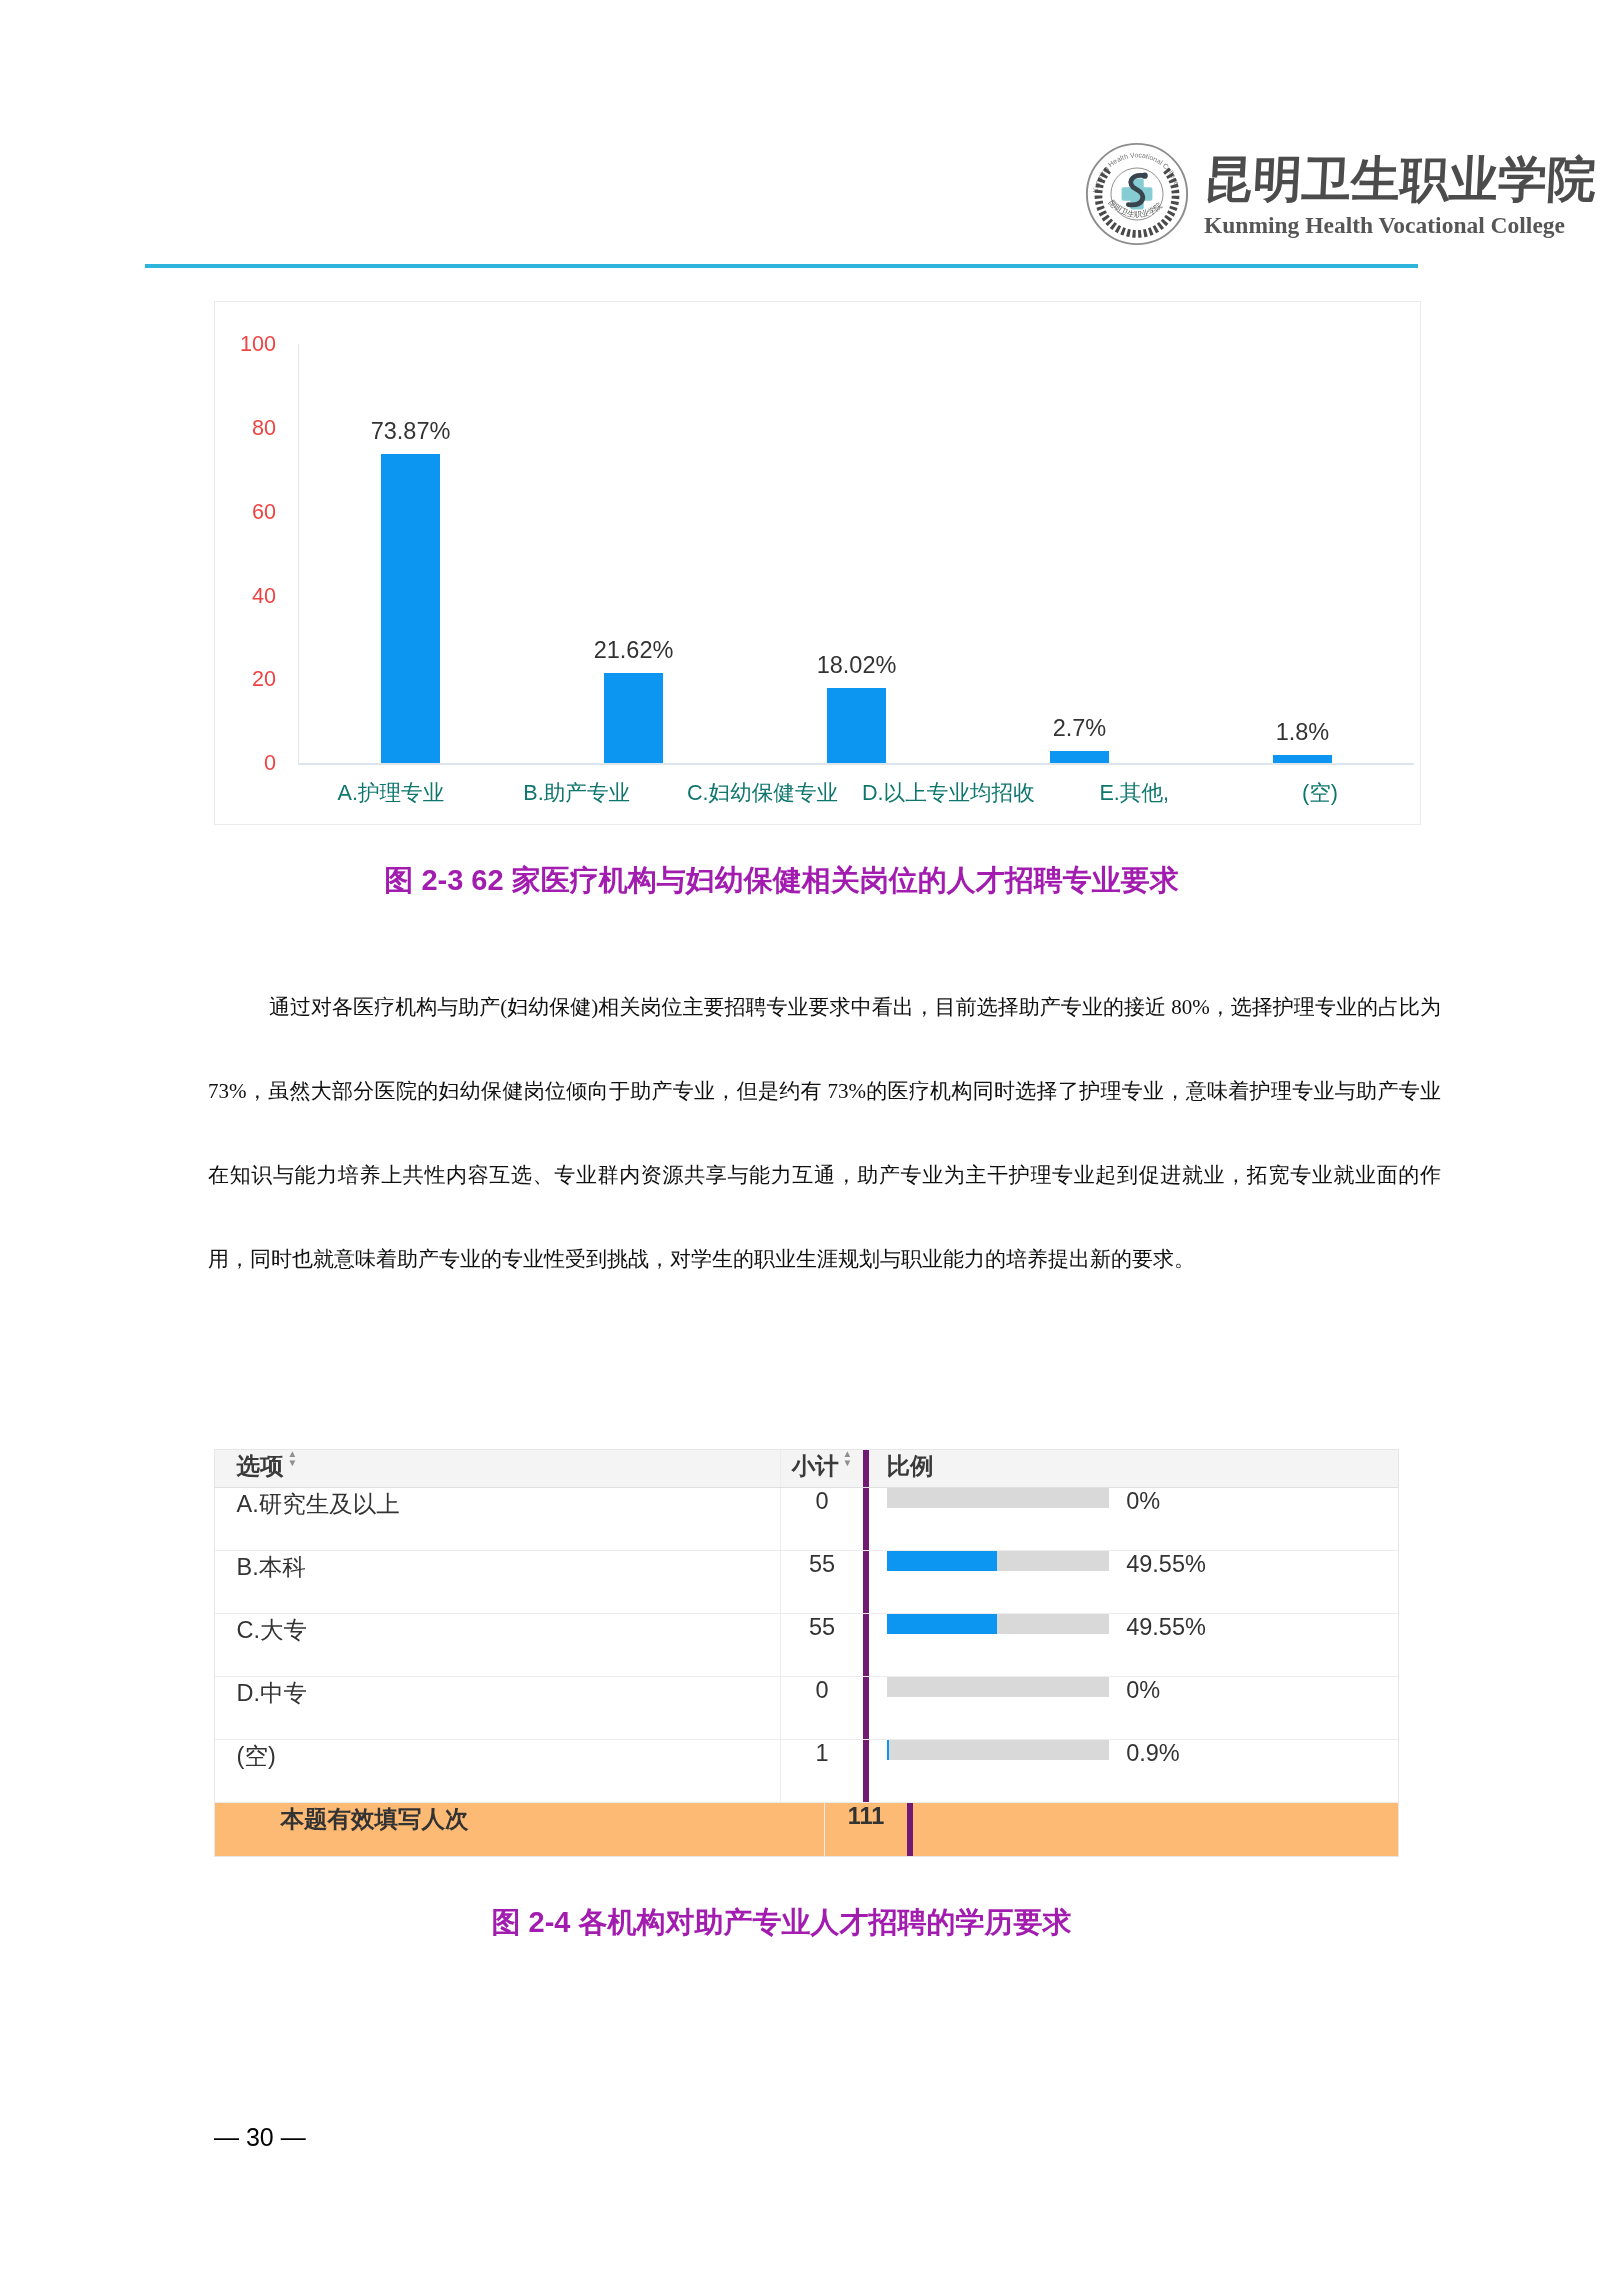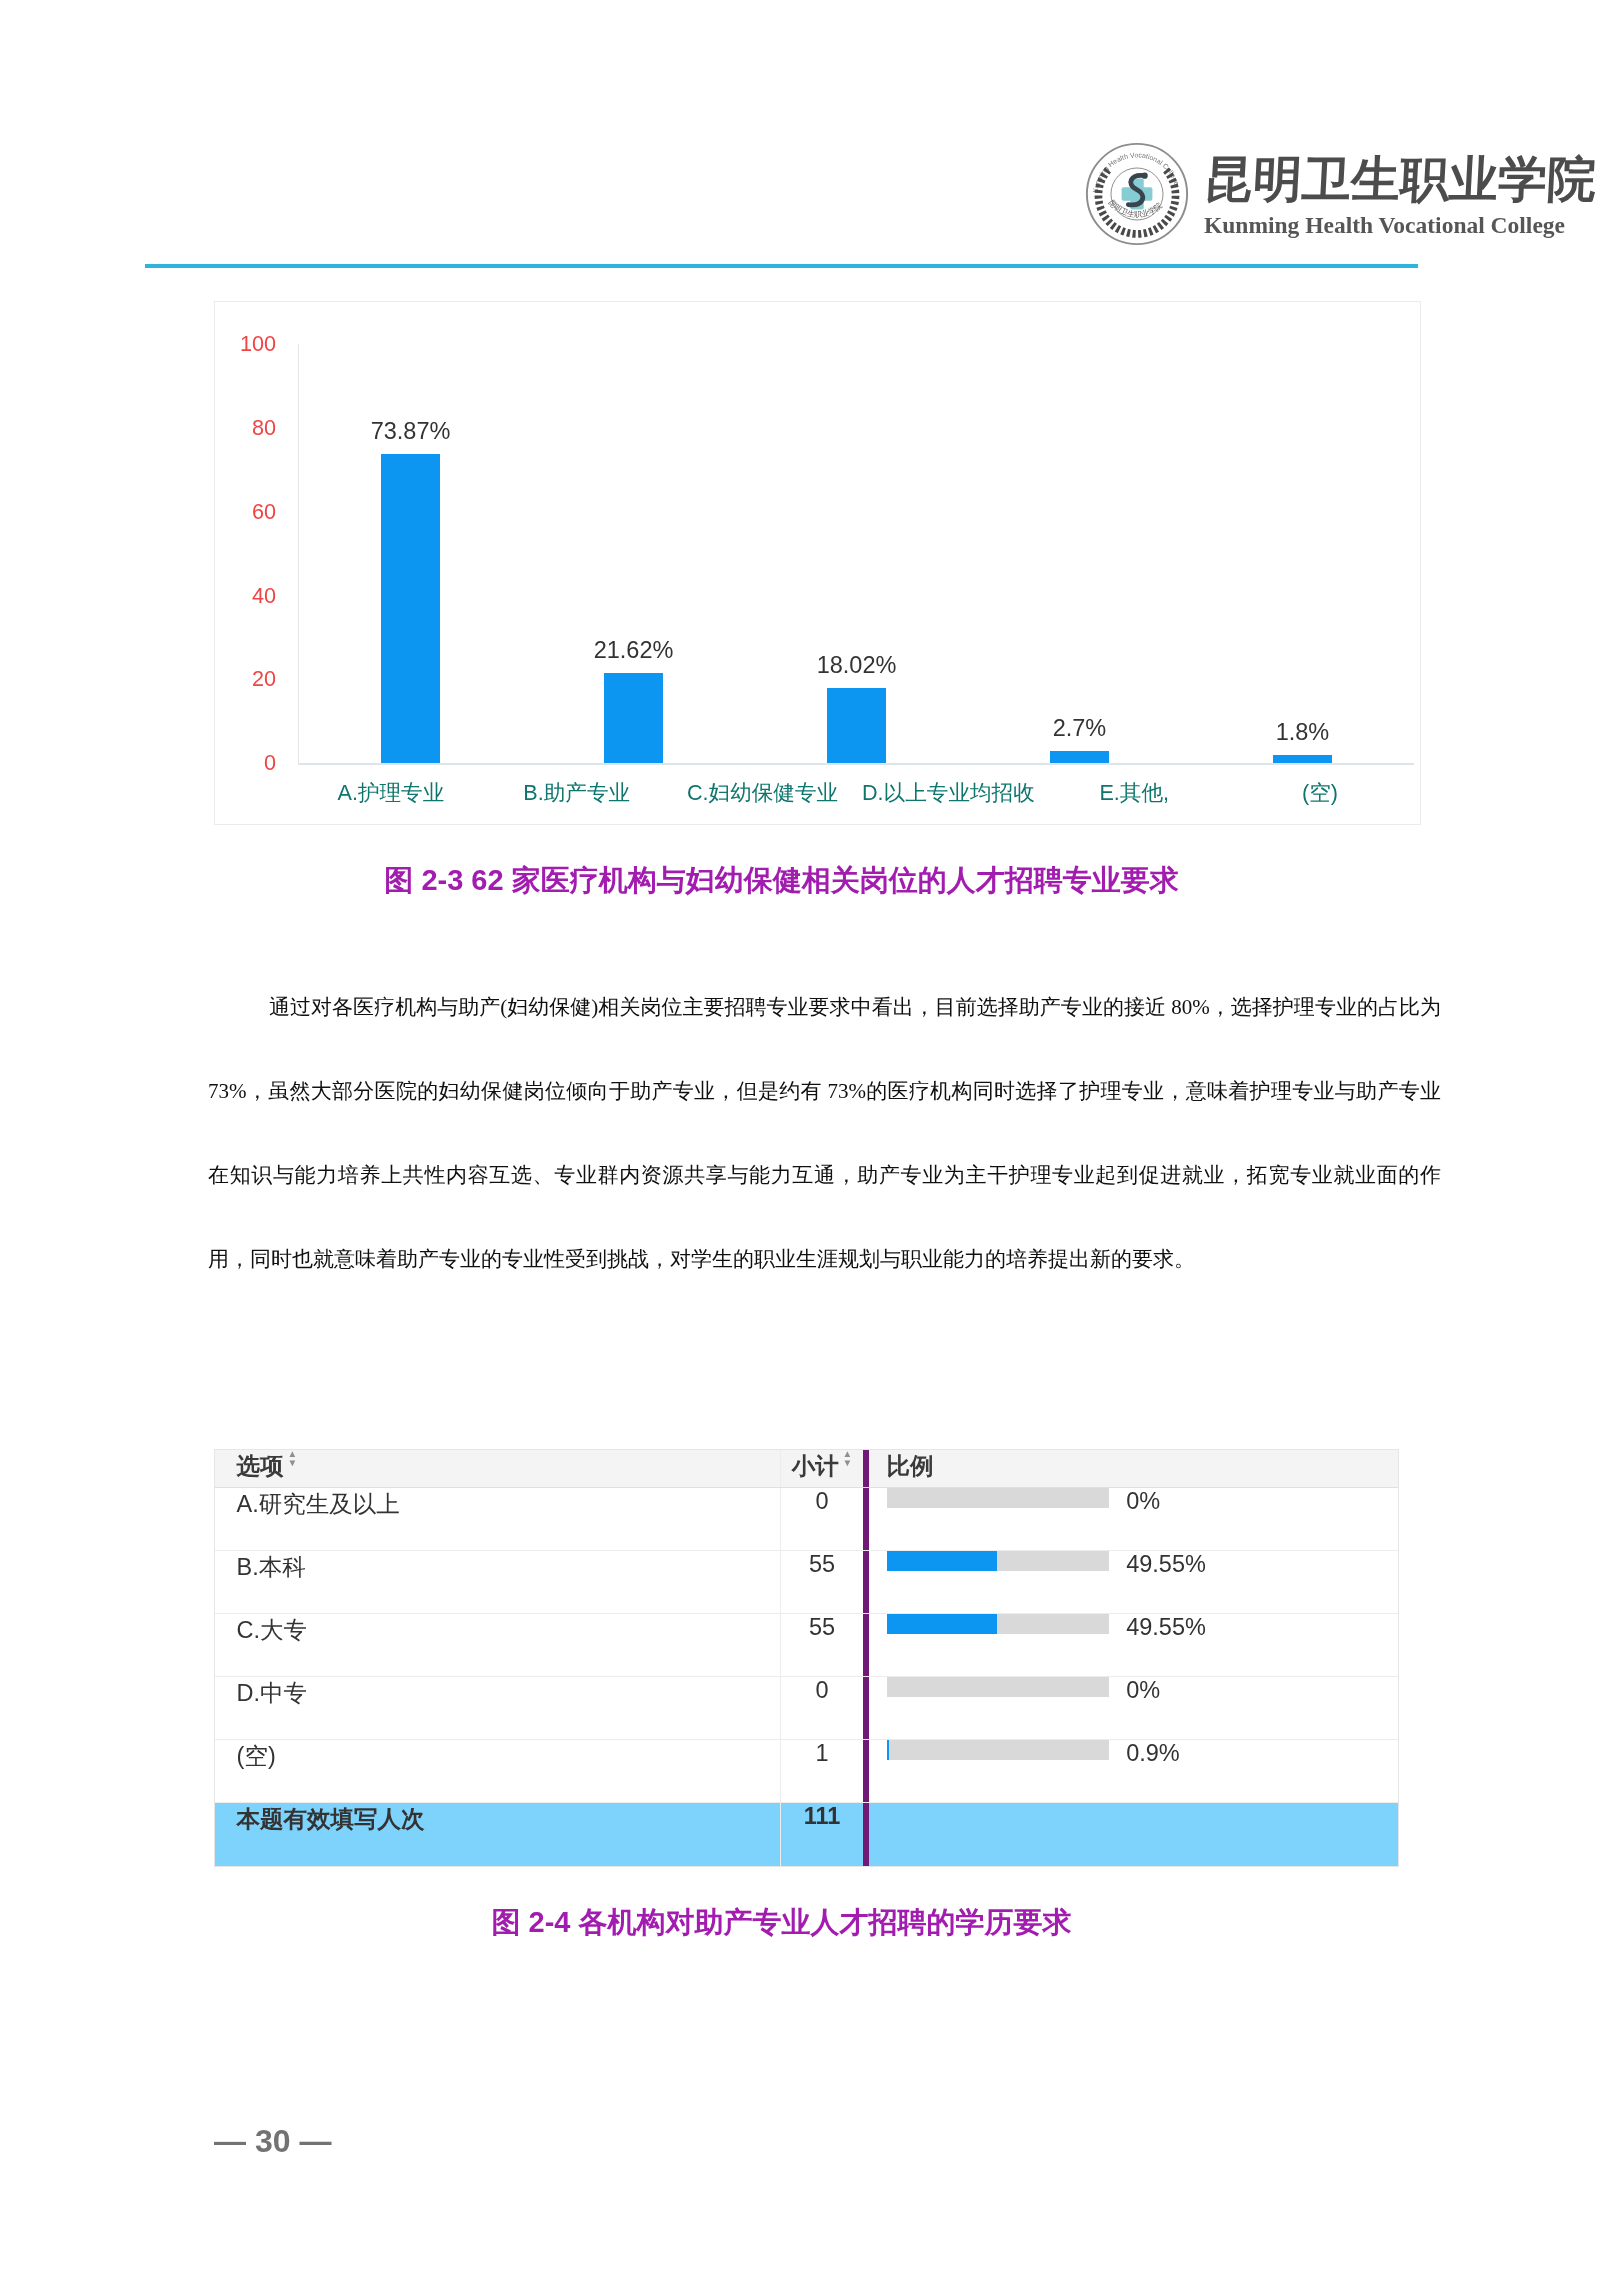--- a/index.html
+++ b/index.html
@@ -57,32 +57,32 @@
   }
 
   
   .table{
     position:absolute;left:214px;top:1449px;width:1183px;
     border:1px solid #e6e6e6;font-size:23.5px;color:#333;background:#fff;
   }
   .thead,.trow,.tfoot{display:grid;grid-template-columns:566px 88px 1fr;}
   .thead{background:#f4f4f4;height:37px;border-bottom:1px solid #e0e0e0;font-weight:700;color:#3a3a3a;}
   .trow{height:62px;border-bottom:1px solid #ececec;background:#fff;}
-  .tfoot{height:63px;background:#7dd3fc;font-weight:700;}
+  .tfoot{height:53px;background:#fdba74;font-weight:700;padding-left:44px;}
   .cell{height:100%;display:flex;align-items:flex-start;}
   .c1{padding-left:21.6px;border-right:1px solid #ececec;}
   .c2{justify-content:center;border-right:6px solid #701a75;}
   .c3{padding-left:17.6px;}
   .sort{display:inline-flex;flex-direction:column;margin-left:3.9px;}
   .sort i{font-style:normal;font-size:9.8px;color:#8f8f8f;line-height:8.8px;}
   .track{width:222px;height:19.6px;background:#d9d9d9;overflow:hidden;}
   .fill{height:100%;}
   .pct{margin-left:17.6px;color:#333;}
 
-  .pagenum{position:absolute;left:214px;top:2123px;font-size:32px;font-weight:700;color:#737373;}
+  .pagenum{position:absolute;left:214px;top:2123px;font-size:25px;font-weight:400;color:#000000;}
 </style>
 </head>
 <body>
 
 <div class="page">
 
   <div class="logo">
     <svg width="106" height="106" viewBox="0 0 110 110">
       <circle cx="55" cy="55" r="52" fill="#ffffff" stroke="#8d8d8d" stroke-width="2"></circle>
       <path id="arcT" d="M14,58 A41,41 0 1,1 96,58" fill="none"></path>

